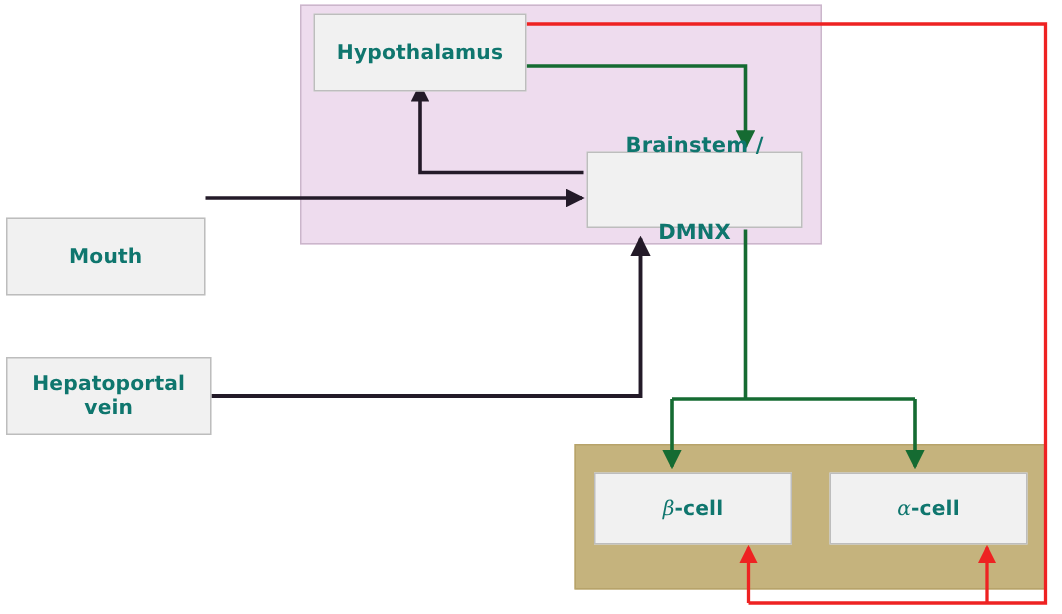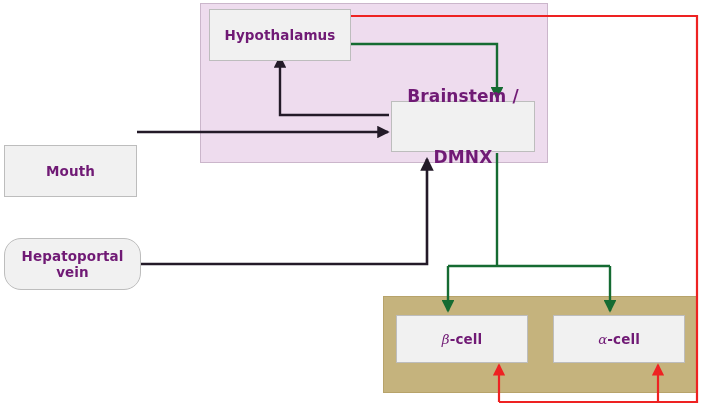--- a/index.html
+++ b/index.html
@@ -39,28 +39,28 @@
   }
   .node-box {
     position: absolute;
     box-sizing: border-box;
     background: #f1f1f1;
     border: 1px solid #bdbdbd;
     display: flex;
     align-items: center;
     justify-content: center;
     text-align: center;
-    color: #701a75;
+    color: #0f766e;
     font-weight: bold;
     font-size: 13.5px;
     line-height: 1.22;
     letter-spacing: 0.1px;
   }
   .node-box.two-line {
-    font-size: 17px;
+    font-size: 14px;
     gap: 40px;
   }
   .node-label {
     display: block;
     width: 100%;
     padding: 0 4px;
     box-sizing: border-box;
   }
   .greek {
     font-family: "DejaVu Serif", serif;
@@ -114,21 +114,21 @@
 
   <div class="node-box two-line" style="left:391px; top:101px; width:144px; height:51px; flex-direction:column;">
     <span class="node-label">Brainstem /</span>
     <span class="node-label">DMNX</span>
   </div>
 
   <div class="node-box" style="left:4px; top:101px; width:133px; height:52px;margin-top:44px;">
     <span class="node-label">Mouth</span>
   </div>
 
-  <div class="node-box" style="left:4px; top:238px; width:137px; height:52px;border-radius:17px;">
+  <div class="node-box" style="left:4px; top:238px; width:137px; height:52px;">
     <span class="node-label">Hepatoportal vein</span>
   </div>
 
   <div class="node-box" style="left:553px; top:315px; width:132px; height:48px;">
     <span class="node-label">
       <span class="greek">α</span><span>-cell</span>
     </span>
   </div>
 
   <div class="node-box" style="left:396px; top:315px; width:132px; height:48px;">

